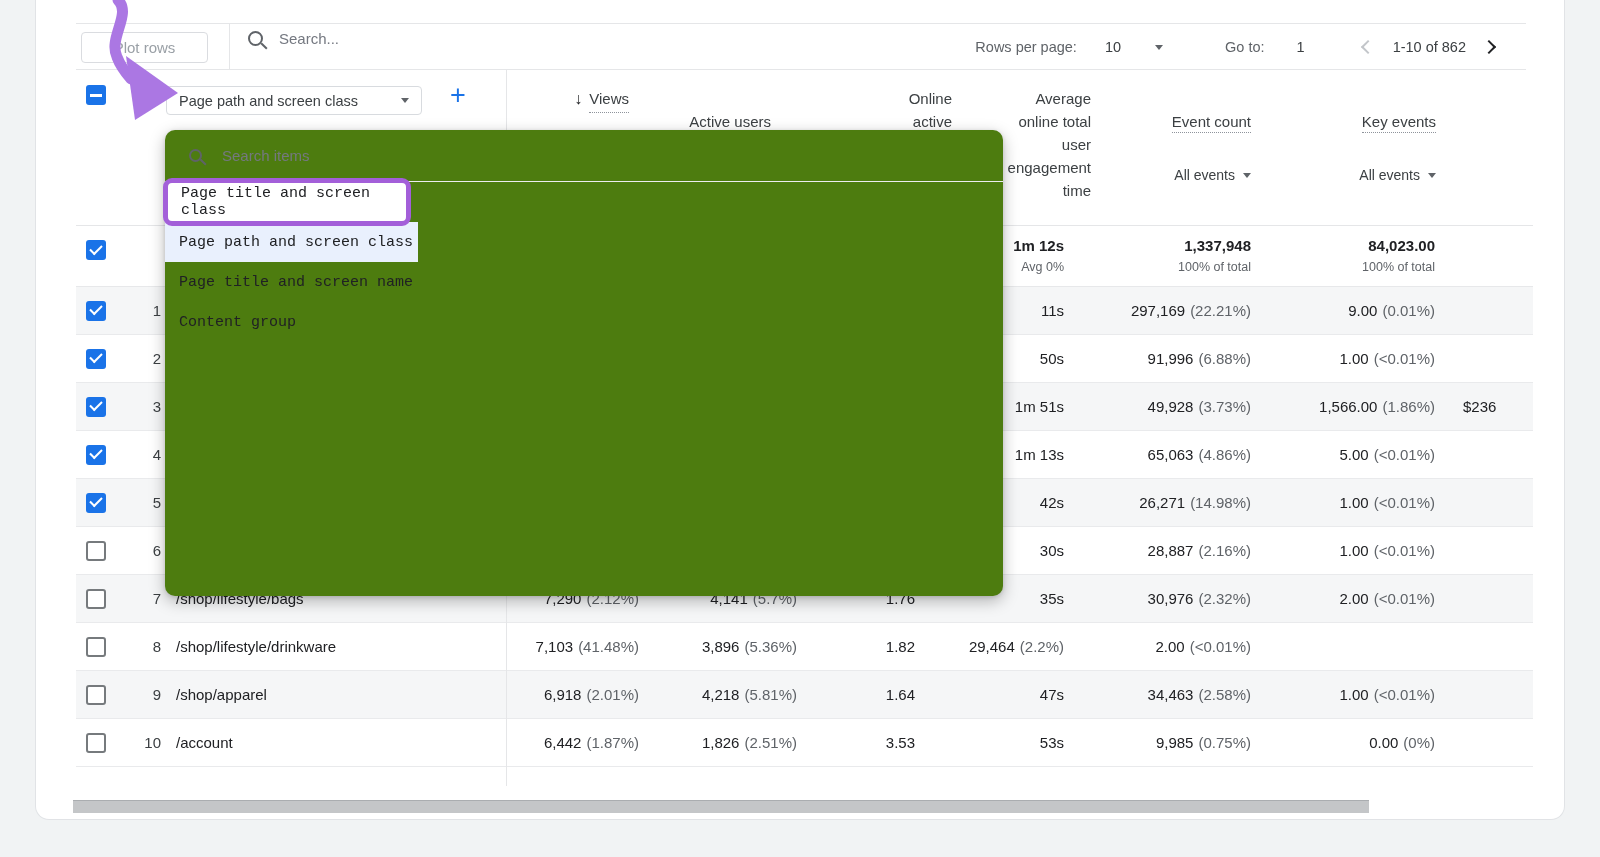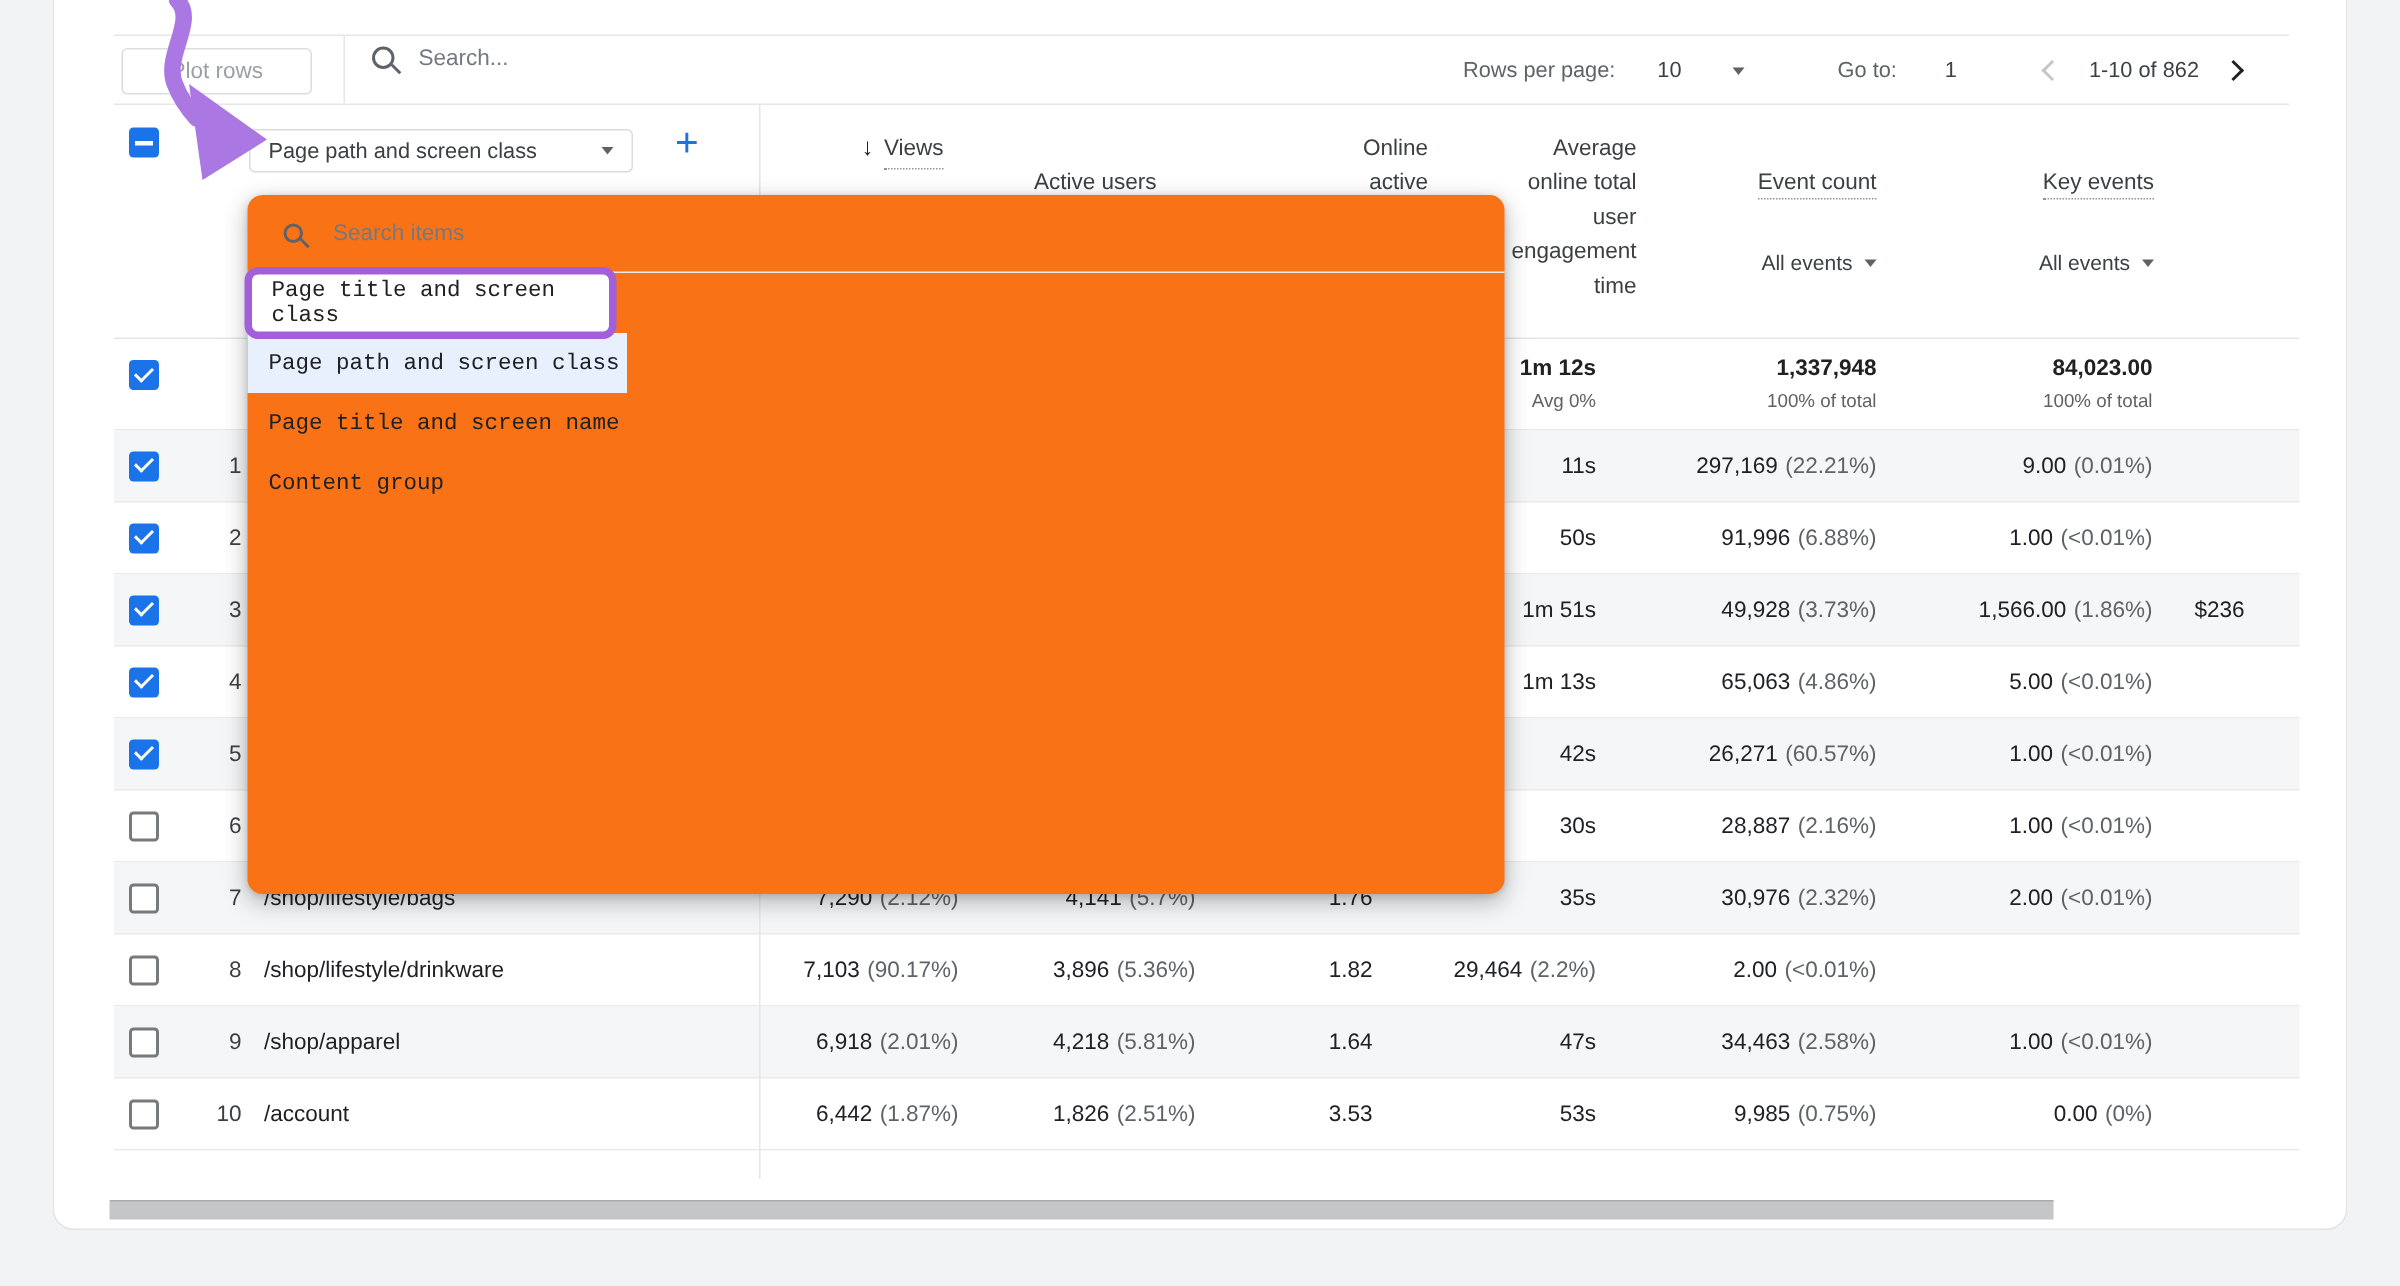--- a/index.html
+++ b/index.html
@@ -84,21 +84,21 @@
   .drow { height:48px; border-bottom:1px solid #e9eaec; }
   .drow.striped { background:#f5f6f7; }
 
   .col-divider { left:470px; top:70px; height:716px; }
 
   
   .scroll-thumb { position:absolute; left:37px; top:800px; width:1296px; height:13px; background:#c4c6c8;
                   box-shadow:inset 0 1px 0 #aaadb0; }
 
   
-  .dropdown { position:absolute; left:165px; top:130px; width:838px; height:466px; background:#f97316;
+  .dropdown { position:absolute; left:165px; top:130px; width:838px; height:466px; background:#4d7c0f;
               border-radius:10px; box-shadow:0 5px 16px rgba(0,0,0,.28), 0 1px 4px rgba(0,0,0,.12); z-index:10; }
   .dd-search { position:absolute; left:24px; top:17px; display:flex; align-items:center; }
   .dd-search .search-input { width:400px; margin-left:20px; font-size:15px; }
   .dd-divider { position:absolute; left:0; top:51px; width:100%; height:1px; background:#ececee; }
   .dd-list { position:absolute; left:0; top:52px; width:260px;font-family:Liberation Mono, monospace; }
   .dd-item { height:40px; display:flex; align-items:center; padding-left:14px; font-size:15px; color:#202124;
              width:253px; }
   .dd-item.selected { background:#e9f0fd; }
   .dd-item.highlighted { outline:5px solid #a35fd9; outline-offset:-1px; border-radius:5px; width:240px;
                          margin-left:2px; background:#fff; position:relative; z-index:2; }
@@ -341,21 +341,21 @@
           <span class="p"></span>
         </div>
     <div class="cell">
           <span class="v"></span>
         </div>
     <div class="cell">
           <span class="v">42s</span>
         </div>
     <div class="cell">
           <span class="v">26,271</span>
-          <span class="p">(60.57%)</span>
+          <span class="p">(14.98%)</span>
         </div>
     <div class="cell">
           <span class="v">1.00</span>
           <span class="p">(&lt;0.01%)</span>
         </div>
     <div class="cell c-rev">
           <span class="v"></span>
         </div>
   </div>
       <div class="trow drow">
@@ -423,21 +423,21 @@
         </div>
   </div>
       <div class="trow drow">
     <div class="cell c-cb">
           <span class="cb unchecked"></span>
         </div>
     <div class="cell c-num">8</div>
     <div class="cell c-path">/shop/lifestyle/drinkware</div>
     <div class="cell">
           <span class="v">7,103</span>
-          <span class="p">(90.17%)</span>
+          <span class="p">(41.48%)</span>
         </div>
     <div class="cell">
           <span class="v">3,896</span>
           <span class="p">(5.36%)</span>
         </div>
     <div class="cell">
           <span class="v">1.82</span>
         </div>
     <div class="cell">
           <span class="v">29,464</span>

